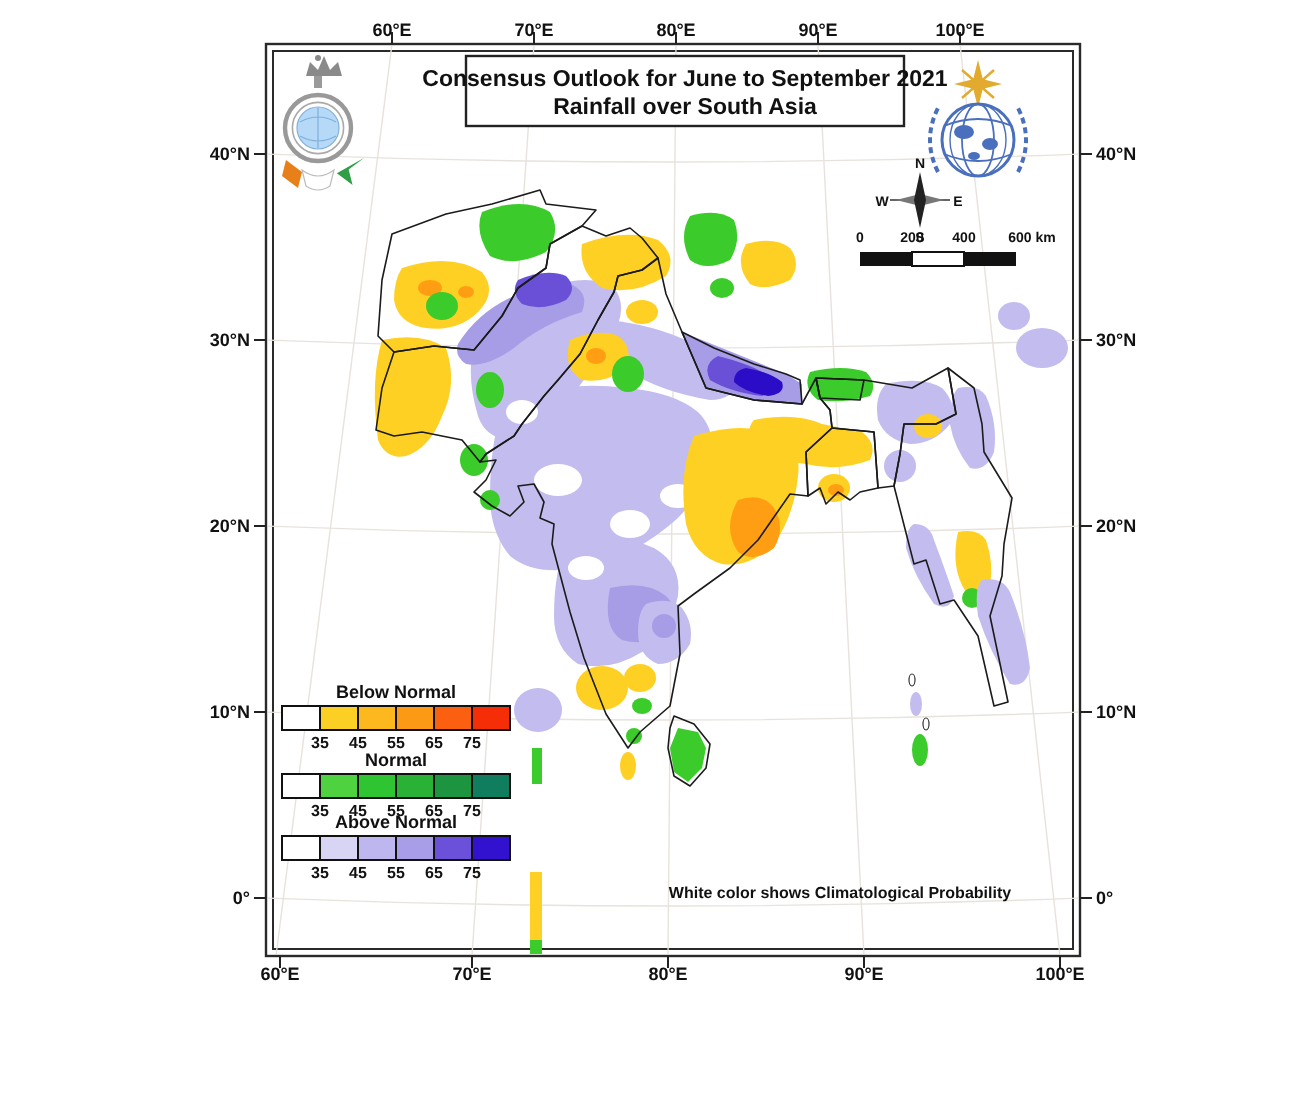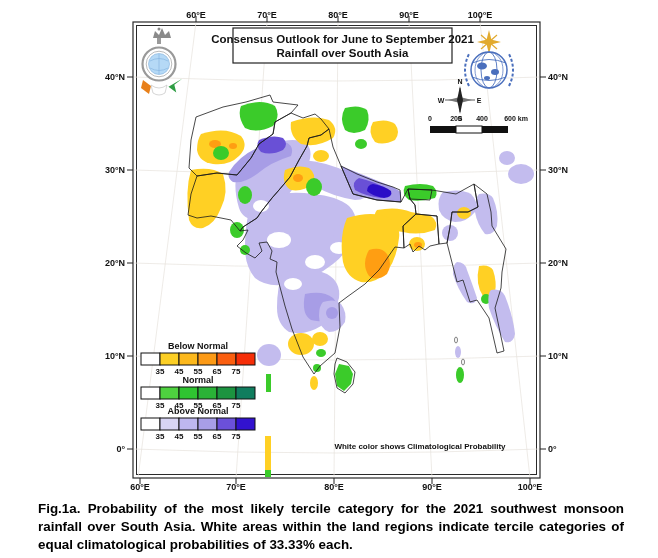--- a/index.html
+++ b/index.html
@@ -279,14 +279,13 @@
       <text class="ax" x="125" y="452" text-anchor="end">0°</text>
 
       <text class="ax" x="548" y="80" text-anchor="start">40°N</text>
       <text class="ax" x="548" y="173" text-anchor="start">30°N</text>
       <text class="ax" x="548" y="266" text-anchor="start">20°N</text>
       <text class="ax" x="548" y="359" text-anchor="start">10°N</text>
       <text class="ax" x="548" y="452" text-anchor="start">0°</text>
     </g>
   </svg>
 
-  <div class="caption">Fig.1a. Probability of the most likely tercile category for the 2021 southwest monsoon rainfall over South Asia. White areas within the land regions indicate tercile categories of equal climatological probabilities of 33.33% each.</div>
 </div>
 
 </body></html>

